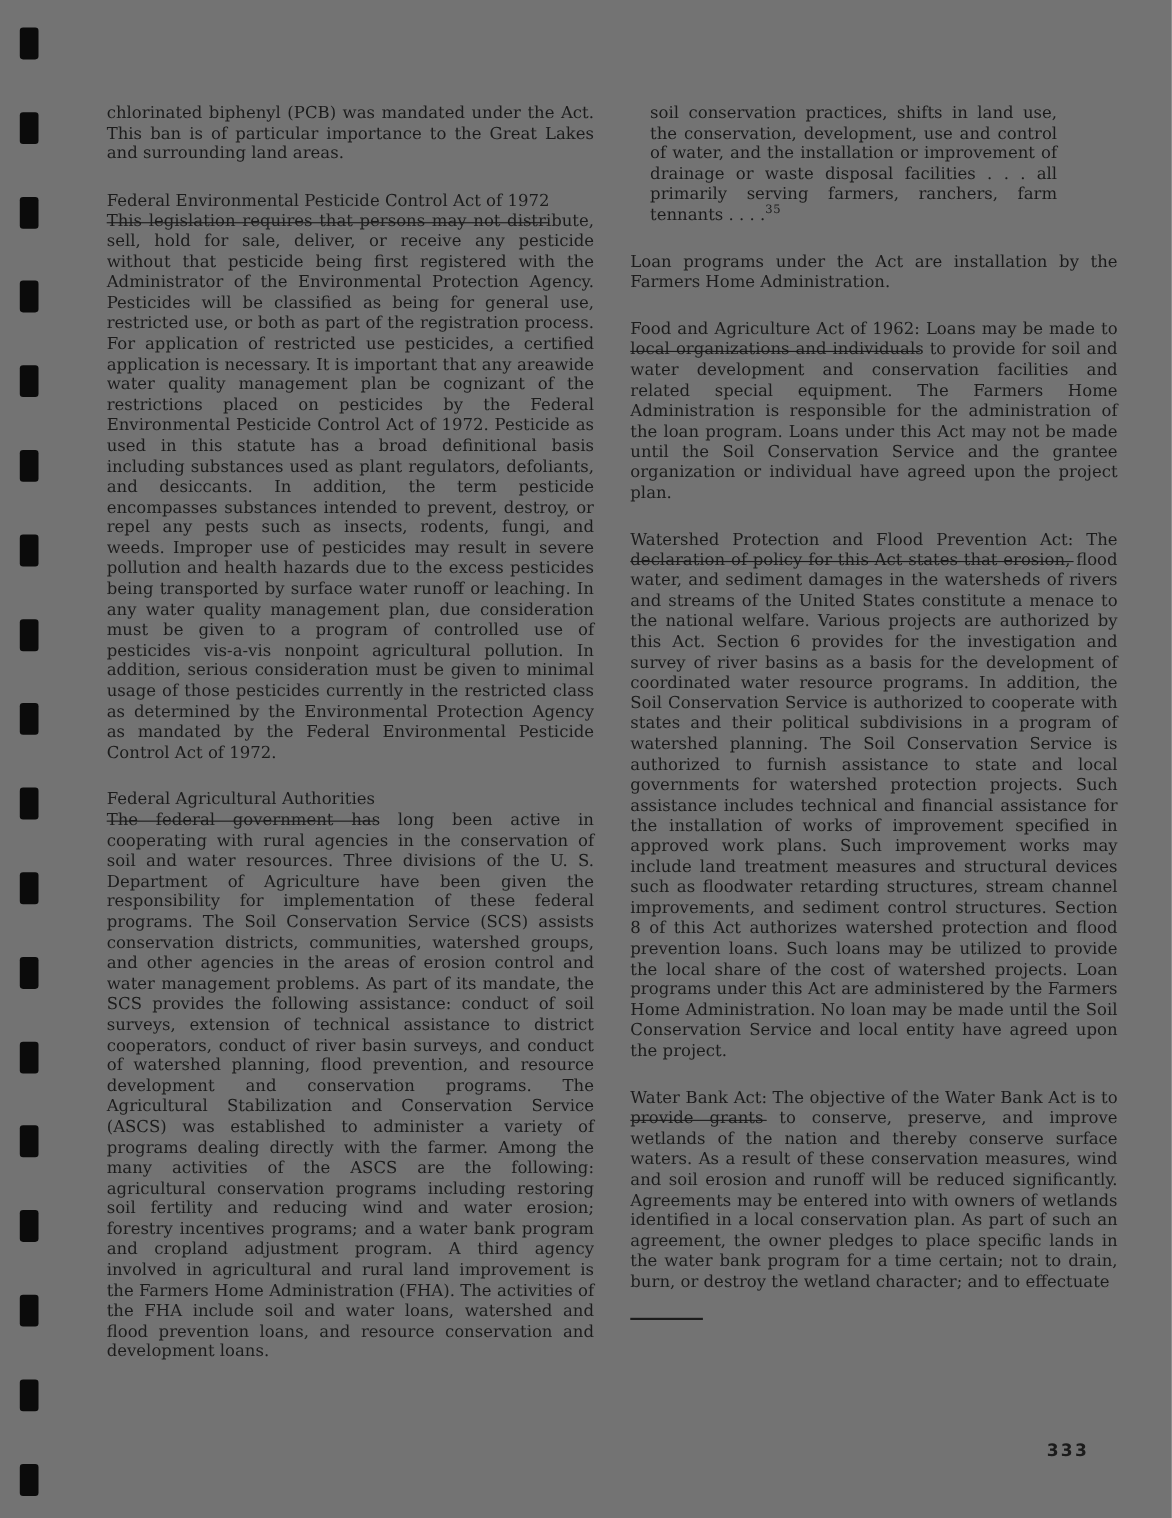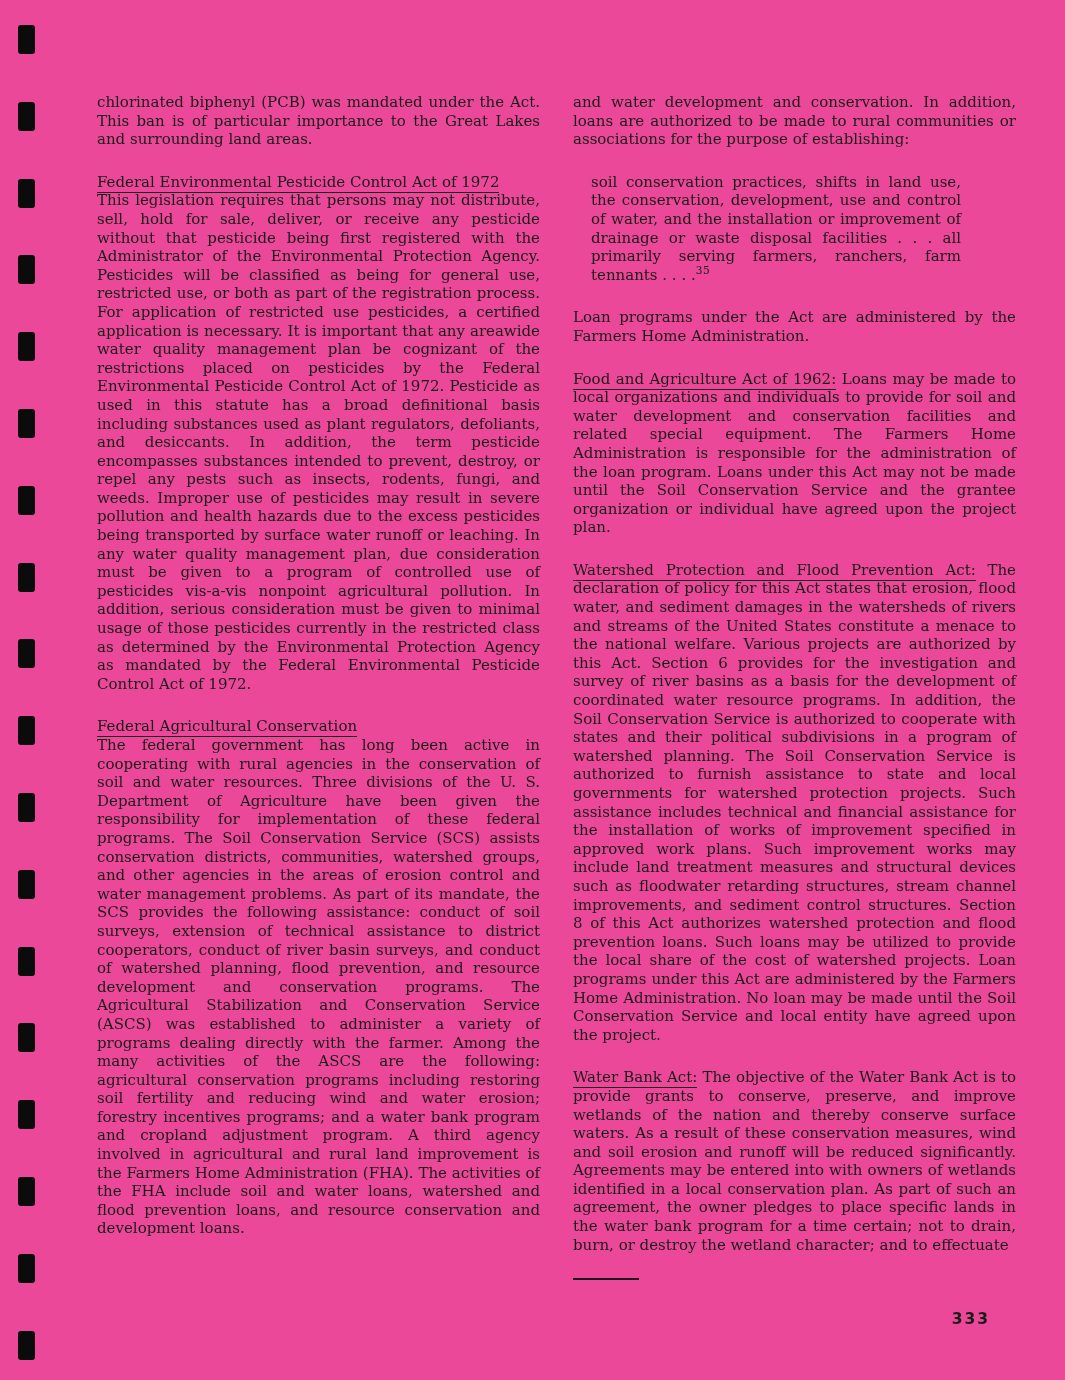--- a/index.html
+++ b/index.html
@@ -4,21 +4,21 @@
 <style>
   html,body{margin:0;padding:0;}
   body{
     width:1065px;height:1380px;
     background:#e9e9e7;
     font-family:"DejaVu Serif", serif;
   }
   .page{
     position:relative;
     width:1065px;height:1380px;
-    background:#ec4899;
+    background:#737373;
     color:#1b1b1b;
     overflow:hidden;
   }
   .binding-marks{position:absolute;left:0;top:0;width:60px;height:1380px;}
   .binding-marks .mark{
     position:absolute;left:18px;width:17px;height:29px;
     background:#0b0b0b;border-radius:3px;
   }
   .content{
     position:absolute;left:97px;top:93px;width:919px;
@@ -27,21 +27,21 @@
   .col{width:443px;font-size:15px;line-height:18.6px;}
   .para{
     margin:0 0 24px 0;
     text-align:justify;
     text-align-last:left;
   }
   .para:last-child{margin-bottom:0;}
   .heading-line{margin:0;}
   .u{
     border-bottom:1.6px solid #1b1b1b;
-    padding-bottom:1px;
+    padding-bottom:11px;
   }
   .blockquote{
     margin:0 55px 24px 18px;
     text-align:justify;text-align-last:left;
   }
   sup.fn-mark{
     font-size:10.5px;line-height:0;vertical-align:6px;
     letter-spacing:0.5px;
   }
   .footnote{margin-top:14px;}
@@ -90,32 +90,31 @@
 
     <div class="col">
       <p class="para">chlorinated biphenyl (PCB) was mandated under the Act. This ban is of particular importance to the Great Lakes and surrounding land areas.</p>
 
       <div class="heading-line">
         <span class="u">Federal Environmental Pesticide Control Act of 1972</span>
       </div>
       <p class="para">This legislation requires that persons may not distribute, sell, hold for sale, deliver, or receive any pesticide without that pesticide being first registered with the Administrator of the Environmental Protection Agency. Pesticides will be classified as being for general use, restricted use, or both as part of the registration process. For application of restricted use pesticides, a certified application is necessary. It is important that any areawide water quality management plan be cognizant of the restrictions placed on pesticides by the Federal Environmental Pesticide Control Act of 1972. Pesticide as used in this statute has a broad definitional basis including substances used as plant regulators, defoliants, and desiccants. In addition, the term pesticide encompasses substances intended to prevent, destroy, or repel any pests such as insects, rodents, fungi, and weeds. Improper use of pesticides may result in severe pollution and health hazards due to the excess pesticides being transported by surface water runoff or leaching. In any water quality management plan, due consideration must be given to a program of controlled use of pesticides vis-a-vis nonpoint agricultural pollution. In addition, serious consideration must be given to minimal usage of those pesticides currently in the restricted class as determined by the Environmental Protection Agency as mandated by the Federal Environmental Pesticide Control Act of 1972.</p>
 
       <div class="heading-line">
-        <span class="u">Federal Agricultural Conservation</span>
+        <span class="u">Federal Agricultural Authorities</span>
       </div>
       <p class="para">The federal government has long been active in cooperating with rural agencies in the conservation of soil and water resources. Three divisions of the U. S. Department of Agriculture have been given the responsibility for implementation of these federal programs. The Soil Conservation Service (SCS) assists conservation districts, communities, watershed groups, and other agencies in the areas of erosion control and water management problems. As part of its mandate, the SCS provides the following assistance: conduct of soil surveys, extension of technical assistance to district cooperators, conduct of river basin surveys, and conduct of watershed planning, flood prevention, and resource development and conservation programs. The Agricultural Stabilization and Conservation Service (ASCS) was established to administer a variety of programs dealing directly with the farmer. Among the many activities of the ASCS are the following: agricultural conservation programs including restoring soil fertility and reducing wind and water erosion; forestry incentives programs; and a water bank program and cropland adjustment program. A third agency involved in agricultural and rural land improvement is the Farmers Home Administration (FHA). The activities of the FHA include soil and water loans, watershed and flood prevention loans, and resource conservation and development loans.</p>
 
     </div>
 
     <div class="col">
-      <p class="para">and water development and conservation. In addition, loans are authorized to be made to rural communities or associations for the purpose of establishing:</p>
 
       <p class="blockquote"><span>soil conservation practices, shifts in land use, the conservation, development, use and control of water, and the installation or improvement of drainage or waste disposal facilities . . . all primarily serving farmers, ranchers, farm tennants . . . .</span><sup class="fn-mark">35</sup></p>
 
-      <p class="para">Loan programs under the Act are administered by the Farmers Home Administration.</p>
+      <p class="para">Loan programs under the Act are installation by the Farmers Home Administration.</p>
 
       <p class="para"><span class="u">Food and Agriculture Act of 1962:</span> <span>Loans may be made to local organizations and individuals to provide for soil and water development and conservation facilities and related special equipment. The Farmers Home Administration is responsible for the administration of the loan program. Loans under this Act may not be made until the Soil Conservation Service and the grantee organization or individual have agreed upon the project plan.</span></p>
 
       <p class="para"><span class="u">Watershed Protection and Flood Prevention Act:</span> <span>The declaration of policy for this Act states that erosion, flood water, and sediment damages in the watersheds of rivers and streams of the United States constitute a menace to the national welfare. Various projects are authorized by this Act. Section 6 provides for the investigation and survey of river basins as a basis for the development of coordinated water resource programs. In addition, the Soil Conservation Service is authorized to cooperate with states and their political subdivisions in a program of watershed planning. The Soil Conservation Service is authorized to furnish assistance to state and local governments for watershed protection projects. Such assistance includes technical and financial assistance for the installation of works of improvement specified in approved work plans. Such improvement works may include land treatment measures and structural devices such as floodwater retarding structures, stream channel improvements, and sediment control structures. Section 8 of this Act authorizes watershed protection and flood prevention loans. Such loans may be utilized to provide the local share of the cost of watershed projects. Loan programs under this Act are administered by the Farmers Home Administration. No loan may be made until the Soil Conservation Service and local entity have agreed upon the project.</span></p>
 
       <p class="para"><span class="u">Water Bank Act:</span> <span>The objective of the Water Bank Act is to provide grants to conserve, preserve, and improve wetlands of the nation and thereby conserve surface waters. As a result of these conservation measures, wind and soil erosion and runoff will be reduced significantly. Agreements may be entered into with owners of wetlands identified in a local conservation plan. As part of such an agreement, the owner pledges to place specific lands in the water bank program for a time certain; not to drain, burn, or destroy the wetland character; and to effectuate</span></p>
 
       <div class="footnote">
         <div class="footnote-rule"></div>
       </div>

